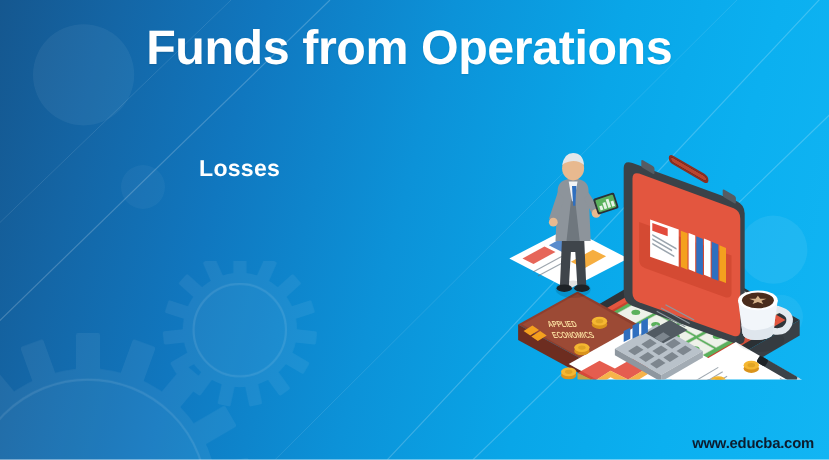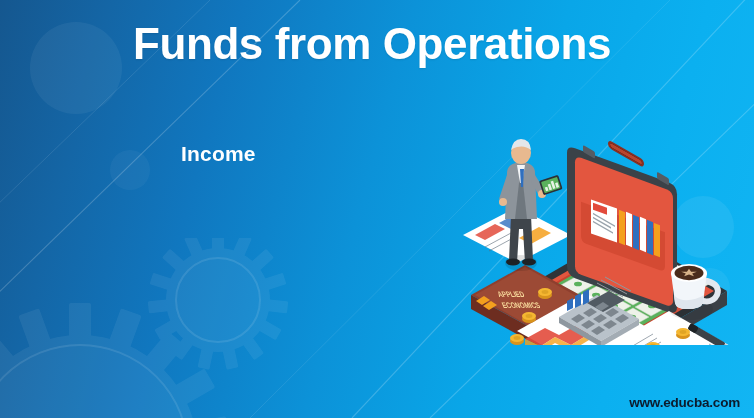--- a/index.html
+++ b/index.html
@@ -482,18 +482,18 @@
 
       <g fill="#d7b38a" transform="translate(234,178) scale(1,0.52)">
         <polygon points="0,-8 2.1,-2.6 7.8,-2.6 3.2,0.9 4.9,6.4 0,3 -4.9,6.4 -3.2,0.9 -7.8,-2.6 -2.1,-2.6"></polygon>
       </g>
     </g>
 
   </svg>
 
   <div class="title">Funds from Operations</div>
 
-  <div class="formula-label">Income</div>
+  <div class="formula-label">Losses</div>
 
 
   <div class="watermark">www.educba.com</div>
 
 </div>
 
 </body></html>

